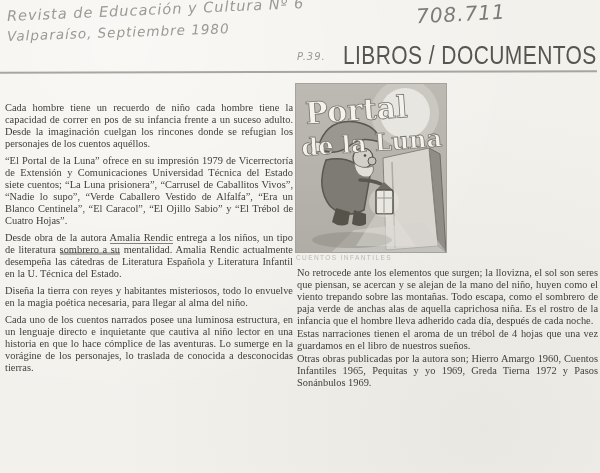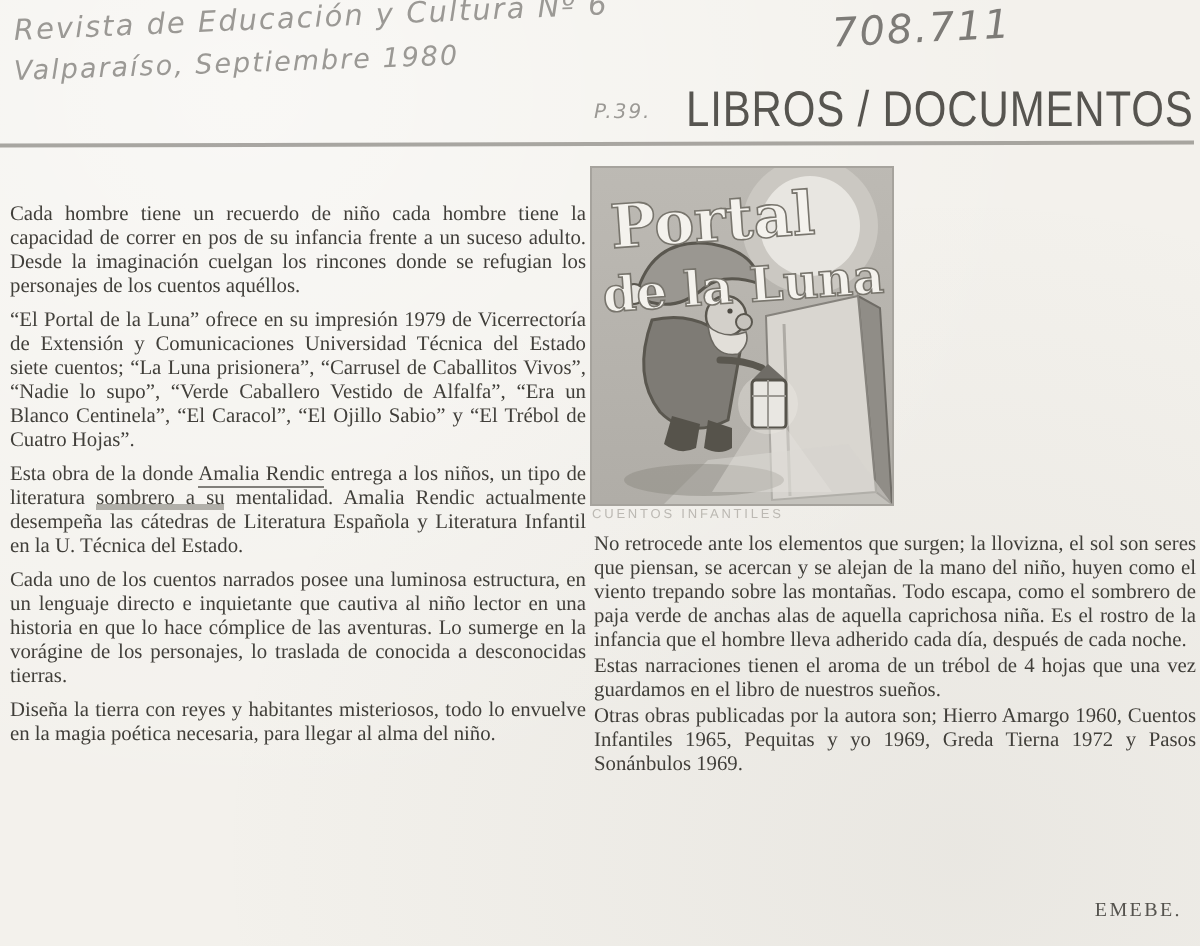--- a/index.html
+++ b/index.html
@@ -54,23 +54,23 @@
   <div class="hw hw-code">708.711</div>
   <div class="hw hw-page">P.39.</div>
 
   <div class="section-header">LIBROS / DOCUMENTOS</div>
   <div class="rule"></div>
 
 
   <div class="col col-left">
     <p>Cada hombre tiene un recuerdo de niño cada hombre tiene la capacidad de correr en pos de su infancia frente a un suceso adulto. Desde la imaginación cuelgan los rincones donde se refugian los personajes de los cuentos aquéllos.</p>
     <p>“El Portal de la Luna” ofrece en su impresión 1979 de Vicerrectoría de Extensión y Comunicaciones Universidad Técnica del Estado siete cuentos; “La Luna prisionera”, “Carrusel de Caballitos Vivos”, “Nadie lo supo”, “Verde Caballero Vestido de Alfalfa”, “Era un Blanco Centinela”, “El Caracol”, “El Ojillo Sabio” y “El Trébol de Cuatro Hojas”.</p>
-    <p><span>Esta obra de la donde </span><span class="u-pencil">Amalia Rendic</span><span> entrega a los niños, un tipo de literatura </span><span class="u-smudge">sombrero a su</span><span> mentalidad. Amalia Rendic actualmente desempeña las cátedras de Literatura Española y Literatura Infantil en la U. Técnica del Estado.</span></p>
+    <p><span>Desde obra de la autora </span><span class="u-pencil">Amalia Rendic</span><span> entrega a los niños, un tipo de literatura </span><span class="u-smudge">sombrero a su</span><span> mentalidad. Amalia Rendic actualmente desempeña las cátedras de Literatura Española y Literatura Infantil en la U. Técnica del Estado.</span></p>
+    <p>Diseña la tierra con reyes y habitantes misteriosos, todo lo envuelve en la magia poética necesaria, para llegar al alma del niño.</p>
     <p>Cada uno de los cuentos narrados posee una luminosa estructura, en un lenguaje directo e inquietante que cautiva al niño lector en una historia en que lo hace cómplice de las aventuras. Lo sumerge en la vorágine de los personajes, lo traslada de conocida a desconocidas tierras.</p>
-    <p>Diseña la tierra con reyes y habitantes misteriosos, todo lo envuelve en la magia poética necesaria, para llegar al alma del niño.</p>
   </div>
 
   <div class="cover-wrap">
     <svg class="cover-art" width="150" height="168" viewBox="0 0 150 168" xmlns="http://www.w3.org/2000/svg">
       <defs>
         <linearGradient id="g1" x1="0" y1="0" x2="0" y2="1">
           <stop offset="0" stop-color="#c2bfb9"></stop>
             <stop offset="1" stop-color="#aba8a2"></stop>
         </linearGradient>
       </defs>
@@ -116,15 +116,14 @@
       <span class="cover-caption">CUENTOS INFANTILES</span>
     </div>
   </div>
 
   <div class="col col-right">
     <p>No retrocede ante los elementos que surgen; la llovizna, el sol son seres que piensan, se acercan y se alejan de la mano del niño, huyen como el viento trepando sobre las montañas. Todo escapa, como el sombrero de paja verde de anchas alas de aquella caprichosa niña. Es el rostro de la infancia que el hombre lleva adherido cada día, después de cada noche.</p>
     <p>Estas narraciones tienen el aroma de un trébol de 4 hojas que una vez guardamos en el libro de nuestros sueños.</p>
     <p>Otras obras publicadas por la autora son; Hierro Amargo 1960, Cuentos Infantiles 1965, Pequitas y yo 1969, Greda Tierna 1972 y Pasos Sonánbulos 1969.</p>
   </div>
 
-  <div class="signature">EMEBE.</div>
 
 </div>
 
 </body></html>

